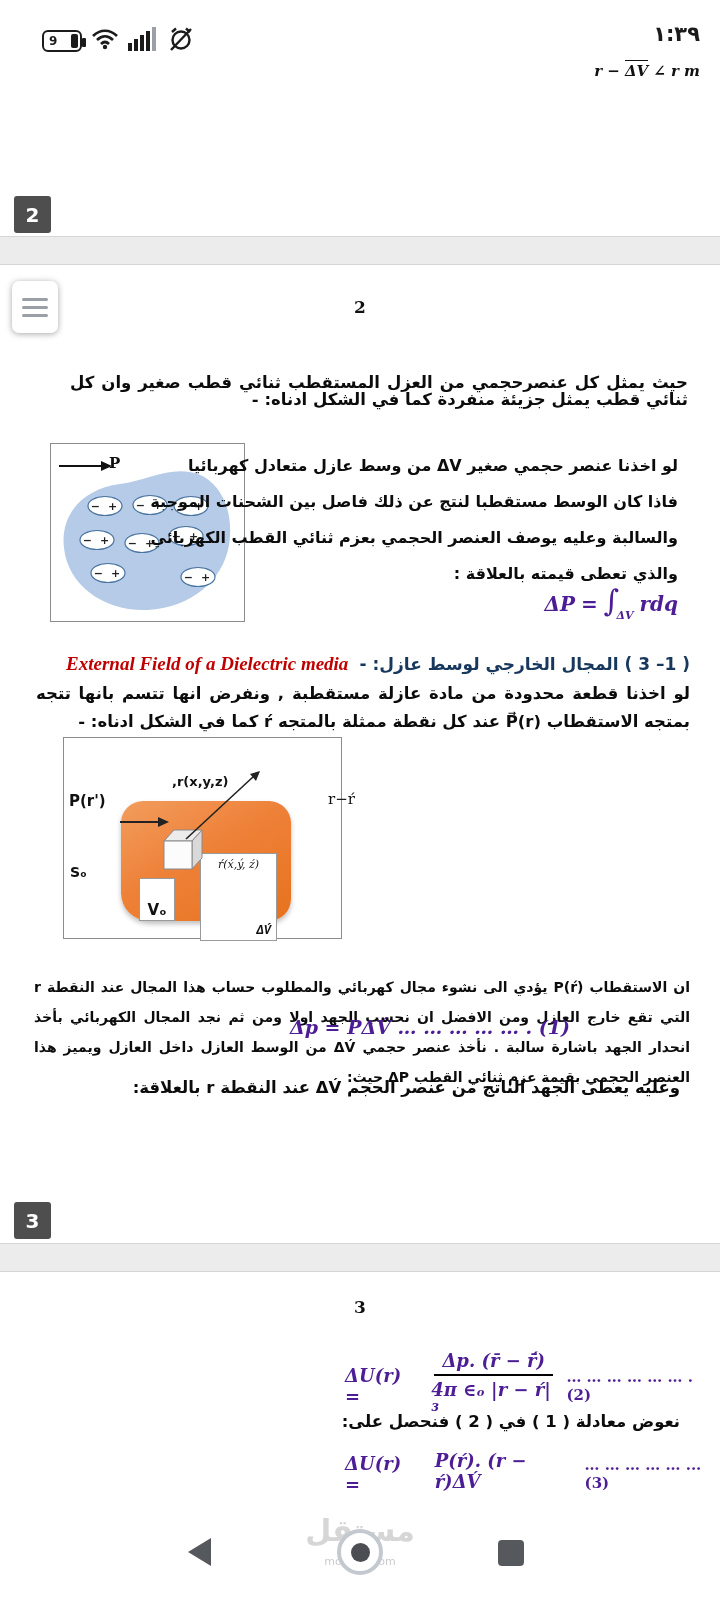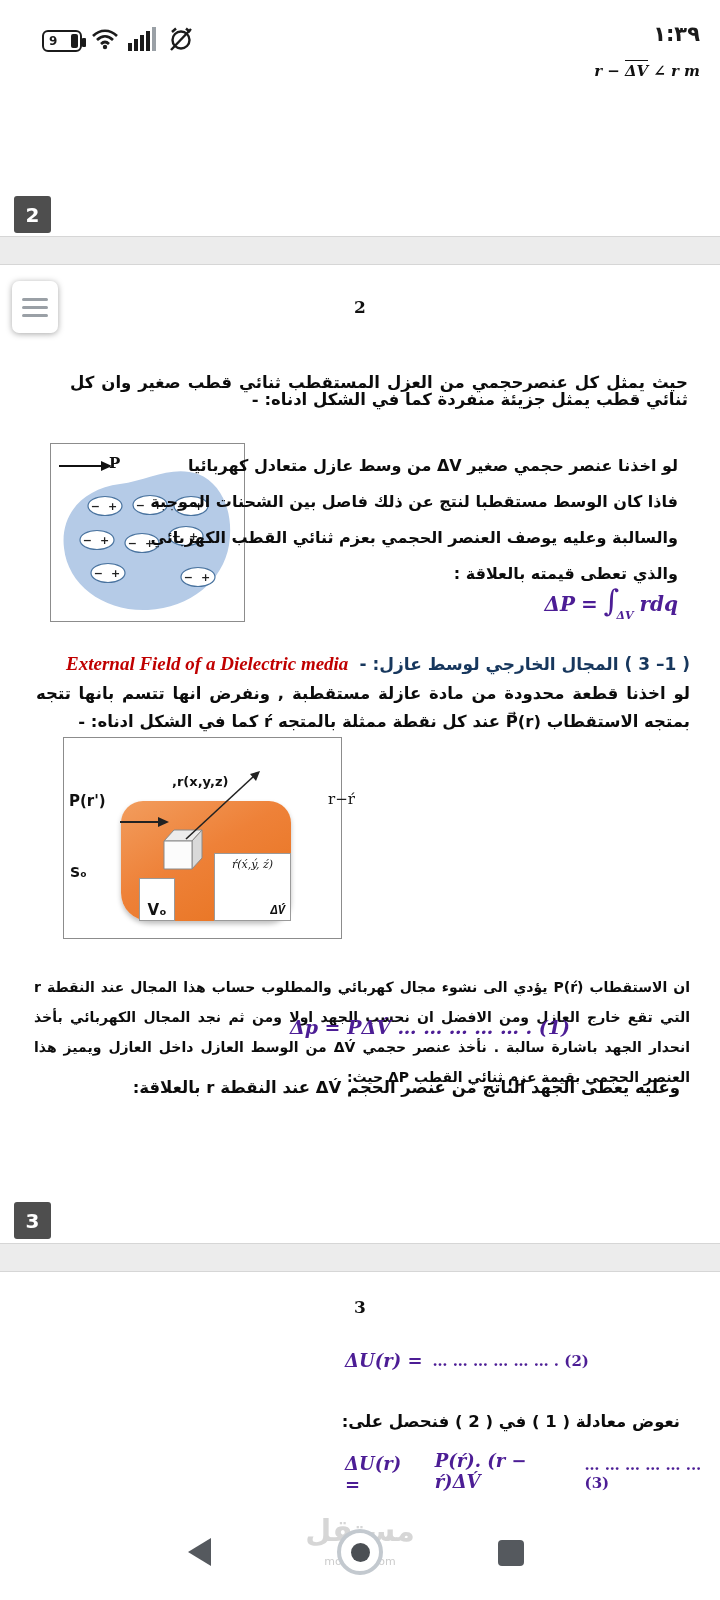--- a/index.html
+++ b/index.html
@@ -73,21 +73,21 @@
 
   
   .fig2{position:absolute;left:63px;top:737px;width:277px;height:200px;border:1px solid #8c8c8c;background:#fff;}
   .orange{position:absolute;left:57px;top:63px;width:170px;height:120px;
     background:linear-gradient(150deg,#f29d5e 0%,#ee8138 45%,#e7721e 100%);
     border-radius:22px 22px 22px 28px;box-shadow:0 3px 5px rgba(0,0,0,.25);}
   .fig2 svg{position:absolute;inset:0;z-index:3;}
   .whitebox{position:absolute;background:#fff;border:1px solid #9a9a9a;box-sizing:border-box;z-index:2;}
   .v0box{left:75px;top:140px;width:36px;height:43px;display:flex;align-items:flex-end;justify-content:center;}
   .v0box span{font-size:15px;font-weight:bold;padding-bottom:1px;}
-  .rbox{left:150px;top:115px;width:77px;height:68px;}
+  .rbox{left:136px;top:115px;width:77px;height:88px;}
   .rbox .cube-lbl{position:absolute;top:4px;left:0;right:0;text-align:center;
     font-family:"DejaVu Serif",serif;font-style:italic;font-size:11px;}
   .rbox .dv-lbl{position:absolute;right:5px;bottom:2px;font-family:Liberation Mono, monospace;
     font-style:italic;font-size:12px;font-weight:bold;}
   .fig2 .lbl{position:absolute;z-index:4;}
   .lbl-p{left:5px;top:54px;font-weight:bold;font-size:15px;}
   .lbl-s{left:6px;top:126px;font-weight:bold;font-size:14px;text-align:center;}
   .lbl-r{left:108px;top:36px;font-weight:bold;font-size:13px;}
   .lbl-rm{left:224px;top:52px;font-family:"DejaVu Serif",serif;font-size:15px;margin-left:40px;}
 
@@ -244,20 +244,24 @@
 
     <div class="ar-line after1">وعليه يعطى الجهد الناتج من عنصر الحجم ΔV́ عند النقطة r بالعلاقة:</div>
 
     <div class="page-badge" style="top:1202px;">3</div>
     <div class="sep" style="top:1243px;"></div>
 
     <div class="page-num" style="top:1297px;">3</div>
 
     <div class="formula-frac f2 f-serif">
       <span>ΔU(r) =</span>
+      <span class="frac">
+        <span class="num">Δp. (r̄ − r̄́)</span>
+        <span class="den">4π ∈ₒ |r − ŕ|³</span>
+      </span>
       <span class="fdots">… … … … … … . (2)</span>
     </div>
 
     <div class="ar-line between">نعوض معادلة ( 1 ) في ( 2 ) فنحصل على:</div>
 
     <div class="formula-frac f3 f-serif">
       <span>ΔU(r) =</span>
       <span class="frac">
         <span class="num">P(ŕ). (r − ŕ)ΔV́</span>
       </span>

